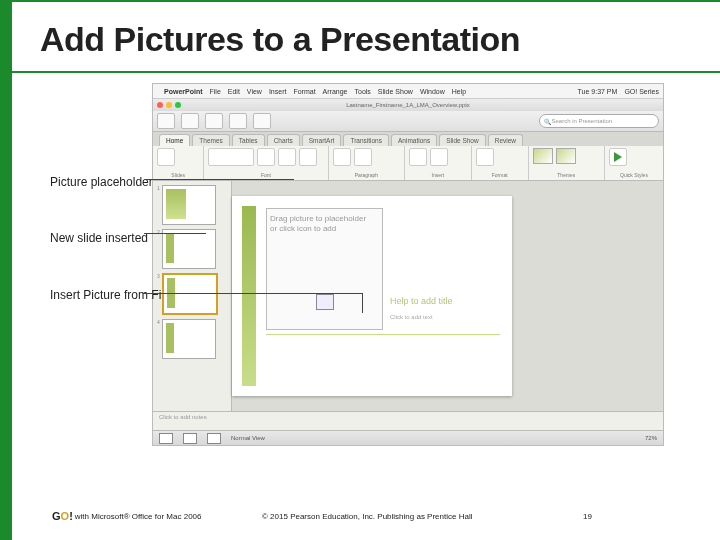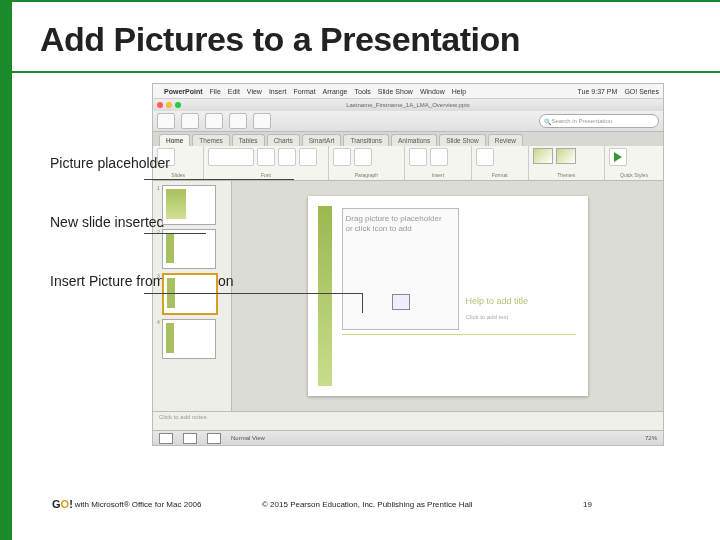--- a/index.html
+++ b/index.html
@@ -1,19 +1,19 @@
 <!DOCTYPE html>
 <html><head>
 <meta charset="utf-8">
 <style>
 body{margin:0;font-family:Arial,Helvetica,sans-serif;background:#fff;width:720px;height:540px;position:relative;border-left:12px solid #1a8a2a}
 .slide-title{font-size:34px;font-weight:bold;color:#222;margin:18px 0 12px 28px;letter-spacing:-0.5px}
 .green-rule{height:2px;background:#1a8a2a;margin:0 0 10px 0}
 .figure-area{margin:0 0 0 40px;width:630px;position:relative}
-.callouts{position:absolute;left:-2px;top:72px;font-size:14px;color:#222;line-height:1.2}
+.callouts{position:absolute;left:-2px;top:92px;font-size:12px;color:#222;line-height:1.2}
 .callouts div{margin-bottom:42px}
 .screenshot{margin-left:100px;width:510px;border:1px solid #bbb;background:#e8e8e8}
 .mac-menubar{background:#f5f5f5;border-bottom:1px solid #ccc;height:14px;font-size:7px;display:flex;align-items:center;padding:0 4px;gap:7px;color:#333}
 .mac-menubar .apple{font-size:8px}
 .mac-menubar .app-name{font-weight:bold}
 .mac-menubar .spacer{flex:1}
 .titlebar{background:linear-gradient(#ededed,#dcdcdc);height:12px;font-size:6px;text-align:center;color:#666;display:flex;align-items:center;justify-content:center;position:relative}
 .titlebar .traffic{position:absolute;left:4px;display:flex;gap:3px}
 .titlebar .traffic span{width:6px;height:6px;border-radius:50%;display:inline-block}
 .toolbar{background:linear-gradient(#f0f0f0,#e0e0e0);height:20px;border-bottom:1px solid #bbb;display:flex;align-items:center;padding:0 4px;gap:6px}
@@ -31,35 +31,35 @@
 .ribbon .theme-sq{width:18px;height:14px;background:linear-gradient(135deg,#c8d88a,#fff);border:1px solid #aaa}
 .ribbon .play{position:relative}
 .ribbon .play::after{content:"";position:absolute;left:4px;top:3px;width:0;height:0;border-left:8px solid #3a9a3a;border-top:5px solid transparent;border-bottom:5px solid transparent}
 .editor{display:flex;height:230px;background:#dcdcd6}
 .thumbs{width:70px;background:#eeeee8;border-right:1px solid #bbb;padding:4px;display:flex;flex-direction:column;gap:4px;font-size:5px;color:#888}
 .thumb-row{display:flex;gap:2px;align-items:flex-start}
 .thumb{width:52px;height:38px;background:#fff;border:1px solid #aaa;position:relative}
 .thumb.sel{border:2px solid #d4a020}
 .thumb .g1{position:absolute;left:3px;top:3px;width:20px;height:30px;background:linear-gradient(#a8c060,#d0e090)}
 .thumb .g2{position:absolute;left:3px;top:3px;width:8px;height:30px;background:#a8c060}
-.canvas-wrap{flex:1;display:flex;align-items:center;justify-content:center;position:relative}
+.canvas-wrap{flex:1;display:flex;align-items:center;justify-content:flex-start;position:relative}
 .canvas{width:280px;height:200px;background:#fff;box-shadow:0 1px 3px rgba(0,0,0,.3);position:relative}
 .canvas .leftbar{position:absolute;left:10px;top:10px;width:14px;bottom:10px;background:linear-gradient(#9bb850,#c8dd8a)}
 .canvas .ph{position:absolute;left:34px;top:12px;width:115px;height:120px;border:1px solid #bbb;background:#fafafa}
 .canvas .ph-label{position:absolute;left:38px;top:18px;font-size:8px;color:#999;line-height:1.3;width:105px}
 .canvas .ph-icon{position:absolute;left:84px;top:98px;width:16px;height:14px;border:1px solid #888;background:#eef}
 .canvas .title-ph{position:absolute;right:12px;top:100px;width:110px;font-size:9px;color:#b0c878}
 .canvas .text-ph{position:absolute;right:12px;top:118px;width:110px;font-size:6px;color:#aaa}
 .canvas .hline{position:absolute;left:34px;right:12px;top:138px;height:1px;background:#c8dd8a}
 .leader{position:absolute;background:#444}
 .notes-bar{background:#f0f0ea;border-top:1px solid #bbb;height:14px;font-size:6px;color:#999;padding:2px 6px}
 .status-bar{background:linear-gradient(#e8e8e8,#d8d8d8);height:14px;border-top:1px solid #bbb;display:flex;align-items:center;font-size:6px;color:#555;padding:0 6px;gap:10px}
 .status-bar .sp{flex:1}
 .status-bar .vbtn{width:12px;height:9px;border:1px solid #888;background:#fff}
-.footer{position:absolute;bottom:30px;left:40px;right:30px;font-size:8px;color:#222;display:flex;align-items:center}
+.footer{position:absolute;bottom:18px;left:40px;right:30px;font-size:8px;color:#222;display:flex;align-items:center}
 .footer .go{font-weight:bold;font-size:11px}
 .footer .go .o{color:#d4a020}
 .footer .with{margin-left:2px}
 .footer .copy{position:absolute;left:210px}
 .footer .pg{position:absolute;right:110px}
 </style>
 </head>
 <body>
 
 <div class="green-rule" style="margin-top:0"></div>

